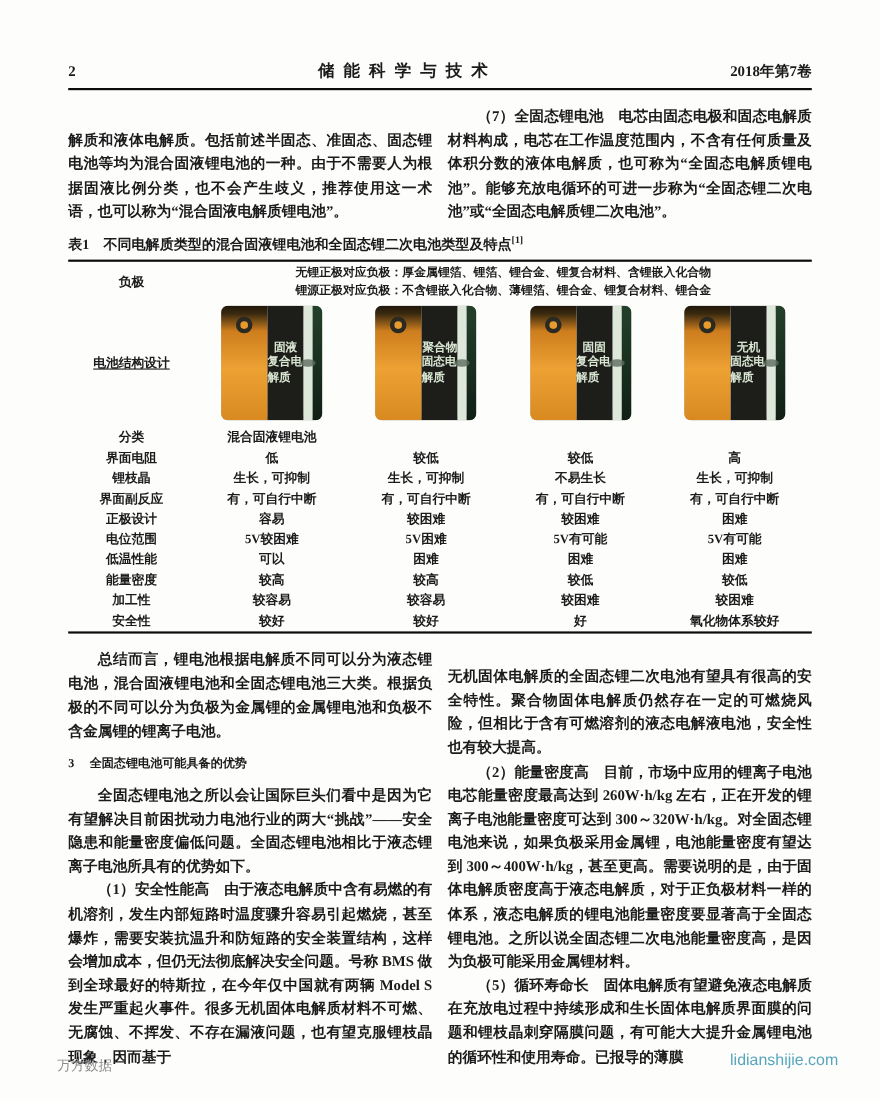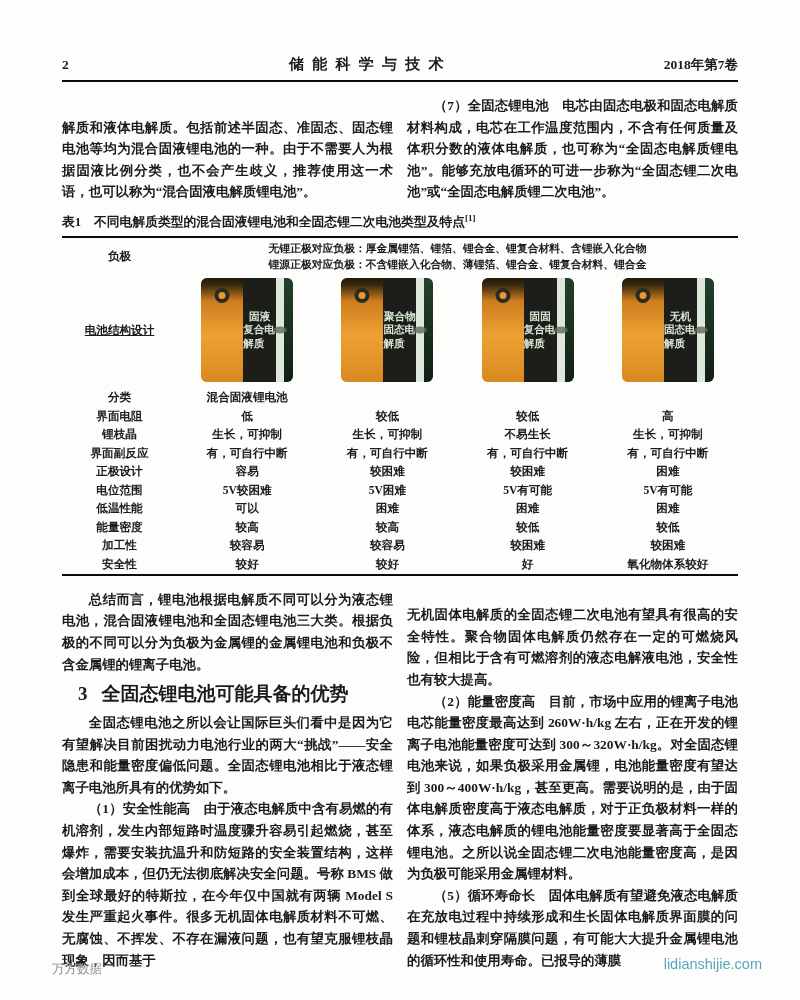--- a/index.html
+++ b/index.html
@@ -13,21 +13,21 @@
   .jheader{display:flex;align-items:baseline;justify-content:space-between;
     font-weight:700;font-size:13.5px;}
   .jtitle{font-size:15px;letter-spacing:0.55em;text-indent:0.55em;font-weight:700;}
   .hrule{border:none;border-top:2.5px solid #0c0c0c;margin:6px 0 0 0;}
   
   .twocol{display:flex;gap:14px;margin-top:13px;align-items:flex-end;}
   .col{flex:1 1 0;font-size:13.4px;line-height:21.6px;text-align:justify;
     font-weight:600;}
   .col p{margin:0;}
   .ind{text-indent:2em;}
-  .secheading{font-size:19px;font-weight:700;margin:7px 0 6px 16px;line-height:24px;}
+  .secheading{font-size:11px;font-weight:700;margin:7px 0 6px 0;line-height:24px;}
   .secheading .no{margin-right:14px;}
   
   .tablewrap{margin-top:10px;}
   .tcaption{text-align:left;font-weight:700;font-size:12.8px;margin-bottom:5px;}
   .tcaption sup{font-size:9px;}
   .tbl{border-top:2.5px solid #0c0c0c;border-bottom:2.5px solid #0c0c0c;
     font-weight:600;font-size:11.6px;}
   .trow{display:grid;grid-template-columns:115px 1fr 1fr 1fr 1fr;align-items:center;}
   .thead{border-bottom:1.2px solid #0c0c0c;height:23px;font-size:12px;}
   .tlabel{text-align:center;}

